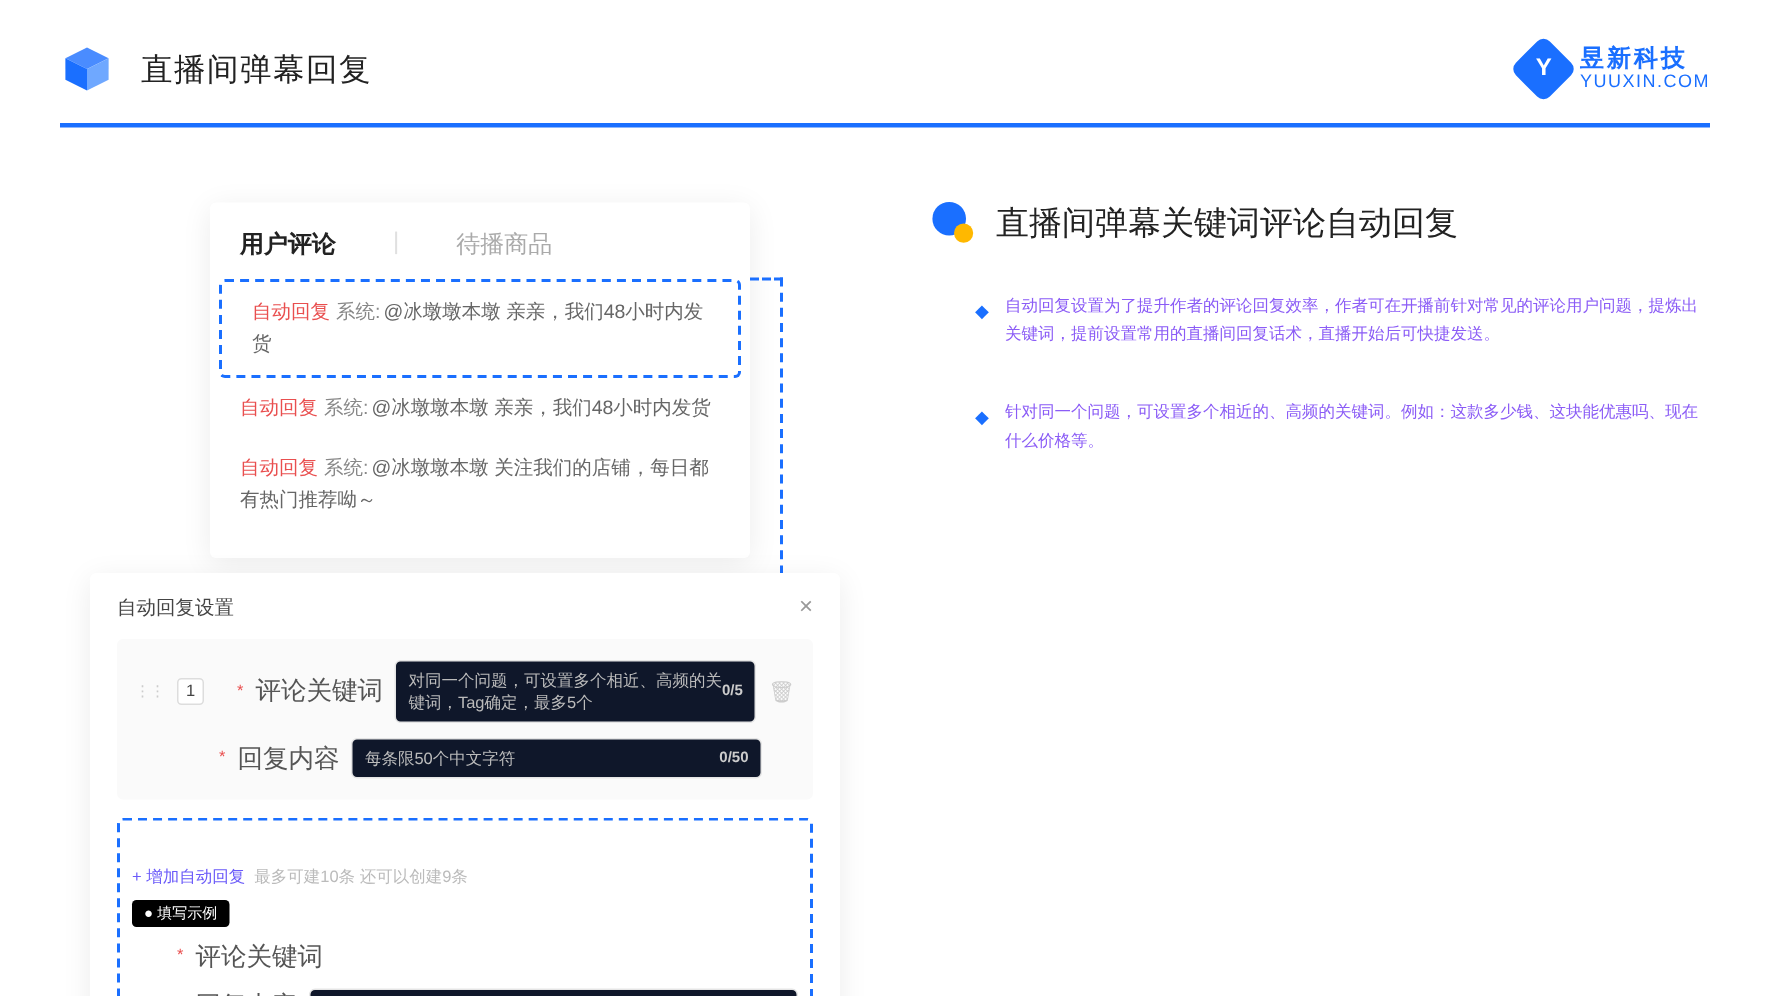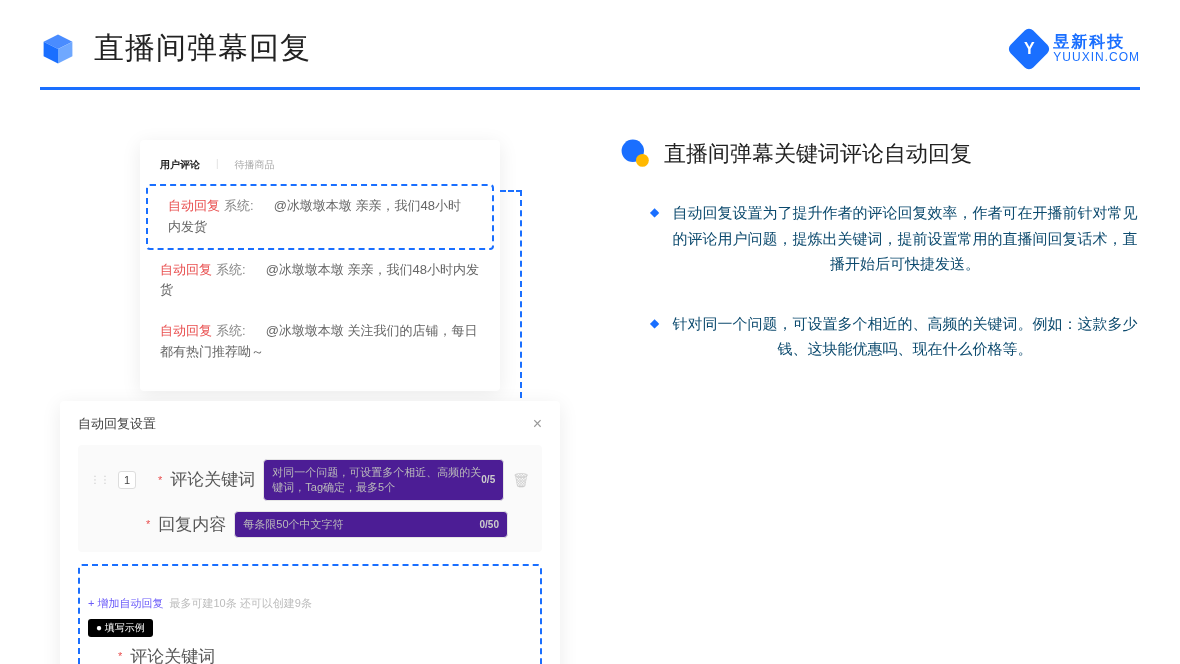--- a/index.html
+++ b/index.html
@@ -22,21 +22,21 @@
   align-items: center;
 }
 .cube-icon {
   width: 36px;
   height: 36px;
   margin-right: 18px;
   position: relative;
 }
 .cube-icon svg { width: 100%; height: 100%; }
 .page-title {
-  font-size: 30px;
+  font-size: 21px;
   font-weight: 400;
   color: #222;
   letter-spacing: 1px;
 }
 .brand {
   display: flex;
   align-items: center;
   gap: 8px;
 }
 .brand-icon {
@@ -84,23 +84,23 @@
   background: #fff;
   box-shadow: 0 4px 20px rgba(0,0,0,0.08);
   border-radius: 4px;
   width: 360px;
   margin-left: 80px;
   padding: 18px 0 18px 0;
   position: relative;
 }
 .tabs {
   display: flex;
-  gap: 16px;
+  gap: 38px;
   padding: 0 20px 12px 20px;
-  font-size: 10px;
+  font-size: 16px;
 }
 .tab-active { font-weight: 700; color: #222; }
 .tab-inactive { color: #aaa; }
 .tab-divider { color: #e0e0e0; font-weight: 300; }
 .comment-row {
   padding: 10px 20px;
   font-size: 13px;
   color: #666;
   line-height: 1.6;
 }
@@ -108,21 +108,21 @@
   border: 2px dashed #1a6fff;
   border-radius: 4px;
   margin: 0 6px;
 }
 .auto-tag {
   color: #e94f4f;
   margin-right: 4px;
 }
 .sys-tag {
   color: #888;
-  margin-right: 20px;
+  margin-right: 2px;
 }
 .settings-panel {
   position: relative;
   background: #fff;
   box-shadow: 0 4px 20px rgba(0,0,0,0.08);
   border-radius: 4px;
   width: 500px;
   margin-top: 10px;
   padding: 14px 18px 18px 18px;
   font-size: 12px;
@@ -163,21 +163,21 @@
 }
 .req-star { color: #e94f4f; font-size: 11px; }
 .field-label { font-size: 17px; color: #555; white-space: nowrap; }
 .text-input {
   flex: 1;
   border: 1px solid #e5e5e5;
   border-radius: 4px;
   padding: 5px 8px;
   font-size: 11px;
   color: #bbb;
-  background: #4c1d95;
+  background: #0f172a;
   display: flex;
   justify-content: space-between;
   align-items: center;
 }
 .text-input.filled { color: #888; }
 .count { color: #ccc; font-size: 10px; font-weight: bold; }
 .trash { color: #ccc; font-size: 14px; }
 .example-block {
   border: 2px dashed #1a6fff;
   border-radius: 4px;
@@ -252,26 +252,25 @@
   position: relative;
 }
 .section-title {
   font-size: 22px;
   font-weight: 400;
   color: #222;
 }
 .bullets { list-style: none; padding-left: 30px; }
 .bullets li {
   position: relative;
-  font-size: 15px;
-  color: #0c4a6e;
+  font-size: 11px;
+  color: #8b5cf6;
   line-height: 1.7;
   margin-bottom: 34px;
   padding-left: 20px;
-  text-align: center;
 }
 .bullets li::before {
   content: "◆";
   position: absolute;
   left: 0;
   top: 2px;
   color: #1a6fff;
   font-size: 12px;
 }
 </style>

